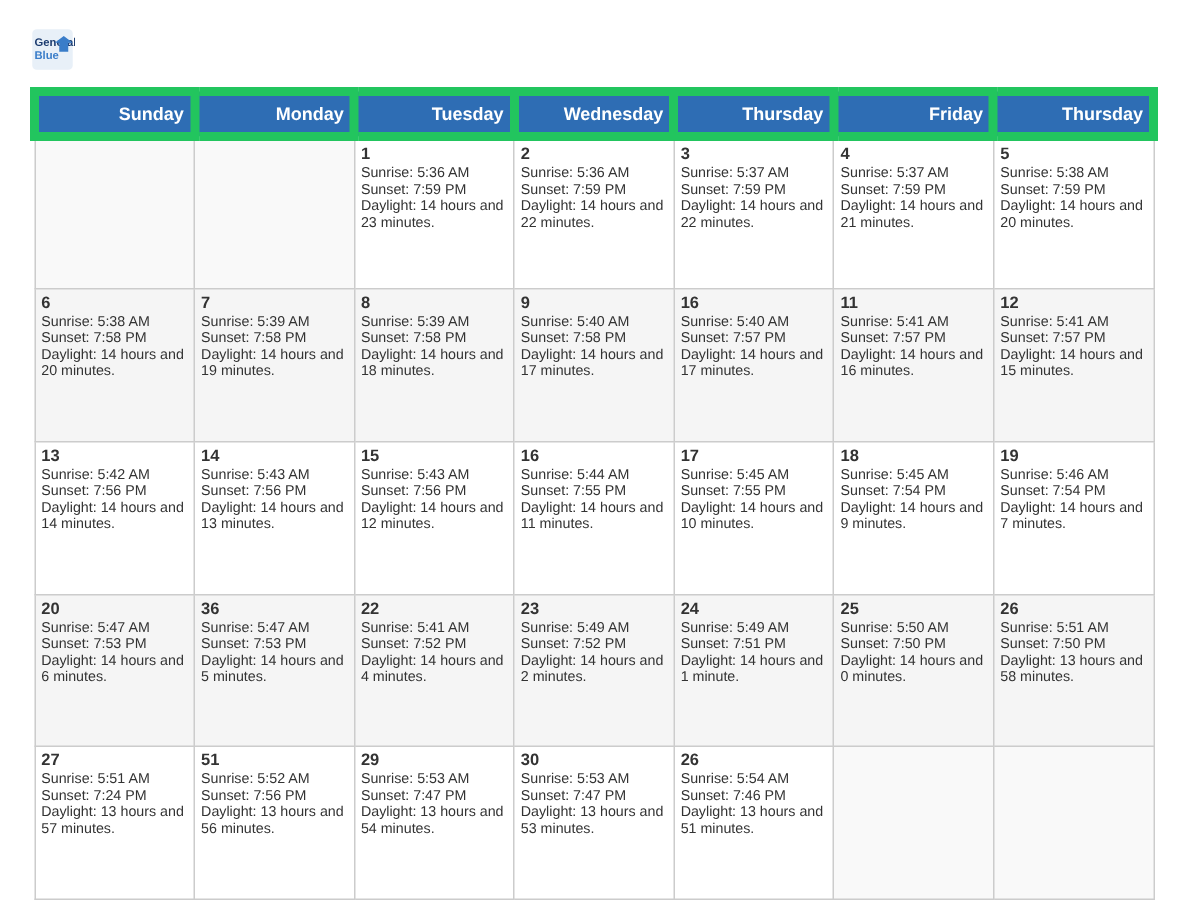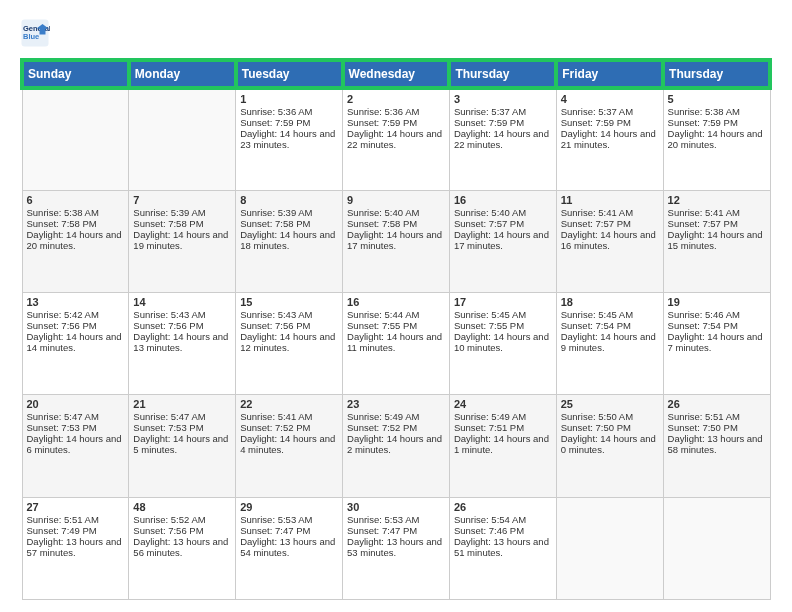--- a/index.html
+++ b/index.html
@@ -52,22 +52,22 @@
       border-collapse: collapse;
       width: 100%;
       table-layout: fixed;
     }
     .calendar th {
       background: #2e6db4;
       color: #fff;
       font-size: 12px;
       font-weight: bold;
       padding: 5px 4px;
-      text-align: left;
-      border: 4px solid #22c55e;
+      text-align: right;
+      border: 6px solid #22c55e;
     }
     .calendar td {
       border: 1px solid #ccc;
       vertical-align: top;
       padding: 3px 4px;
       font-size: 9.5px;
       color: #333;
       height: 82px;
       background: #fff;
     }
@@ -138,30 +138,30 @@
           <td><span class="day-num">13</span><span>Sunrise: 5:42 AM</span><br><span>Sunset: 7:56 PM</span><br><span>Daylight: 14 hours and 14 minutes.</span></td>
           <td><span class="day-num">14</span><span>Sunrise: 5:43 AM</span><br><span>Sunset: 7:56 PM</span><br><span>Daylight: 14 hours and 13 minutes.</span></td>
           <td><span class="day-num">15</span><span>Sunrise: 5:43 AM</span><br><span>Sunset: 7:56 PM</span><br><span>Daylight: 14 hours and 12 minutes.</span></td>
           <td><span class="day-num">16</span><span>Sunrise: 5:44 AM</span><br><span>Sunset: 7:55 PM</span><br><span>Daylight: 14 hours and 11 minutes.</span></td>
           <td><span class="day-num">17</span><span>Sunrise: 5:45 AM</span><br><span>Sunset: 7:55 PM</span><br><span>Daylight: 14 hours and 10 minutes.</span></td>
           <td><span class="day-num">18</span><span>Sunrise: 5:45 AM</span><br><span>Sunset: 7:54 PM</span><br><span>Daylight: 14 hours and 9 minutes.</span></td>
           <td><span class="day-num">19</span><span>Sunrise: 5:46 AM</span><br><span>Sunset: 7:54 PM</span><br><span>Daylight: 14 hours and 7 minutes.</span></td>
         </tr>
         <tr>
           <td><span class="day-num">20</span><span>Sunrise: 5:47 AM</span><br><span>Sunset: 7:53 PM</span><br><span>Daylight: 14 hours and 6 minutes.</span></td>
-          <td><span class="day-num">21</span><span>Sunrise: 5:47 AM</span><br><span>Sunset: 7:53 PM</span><br><span>Daylight: 14 hours and 5 minutes.</span></td>
+          <td><span class="day-num">36</span><span>Sunrise: 5:47 AM</span><br><span>Sunset: 7:53 PM</span><br><span>Daylight: 14 hours and 5 minutes.</span></td>
           <td><span class="day-num">22</span><span>Sunrise: 5:41 AM</span><br><span>Sunset: 7:52 PM</span><br><span>Daylight: 14 hours and 4 minutes.</span></td>
           <td><span class="day-num">23</span><span>Sunrise: 5:49 AM</span><br><span>Sunset: 7:52 PM</span><br><span>Daylight: 14 hours and 2 minutes.</span></td>
           <td><span class="day-num">24</span><span>Sunrise: 5:49 AM</span><br><span>Sunset: 7:51 PM</span><br><span>Daylight: 14 hours and 1 minute.</span></td>
           <td><span class="day-num">25</span><span>Sunrise: 5:50 AM</span><br><span>Sunset: 7:50 PM</span><br><span>Daylight: 14 hours and 0 minutes.</span></td>
           <td><span class="day-num">26</span><span>Sunrise: 5:51 AM</span><br><span>Sunset: 7:50 PM</span><br><span>Daylight: 13 hours and 58 minutes.</span></td>
         </tr>
         <tr>
-          <td><span class="day-num">27</span><span>Sunrise: 5:51 AM</span><br><span>Sunset: 7:49 PM</span><br><span>Daylight: 13 hours and 57 minutes.</span></td>
-          <td><span class="day-num">48</span><span>Sunrise: 5:52 AM</span><br><span>Sunset: 7:56 PM</span><br><span>Daylight: 13 hours and 56 minutes.</span></td>
+          <td><span class="day-num">27</span><span>Sunrise: 5:51 AM</span><br><span>Sunset: 7:24 PM</span><br><span>Daylight: 13 hours and 57 minutes.</span></td>
+          <td><span class="day-num">51</span><span>Sunrise: 5:52 AM</span><br><span>Sunset: 7:56 PM</span><br><span>Daylight: 13 hours and 56 minutes.</span></td>
           <td><span class="day-num">29</span><span>Sunrise: 5:53 AM</span><br><span>Sunset: 7:47 PM</span><br><span>Daylight: 13 hours and 54 minutes.</span></td>
           <td><span class="day-num">30</span><span>Sunrise: 5:53 AM</span><br><span>Sunset: 7:47 PM</span><br><span>Daylight: 13 hours and 53 minutes.</span></td>
           <td><span class="day-num">26</span><span>Sunrise: 5:54 AM</span><br><span>Sunset: 7:46 PM</span><br><span>Daylight: 13 hours and 51 minutes.</span></td>
           <td class="empty"></td>
           <td class="empty"></td>
         </tr>
       </tbody>
   </table>
 </div>
 

